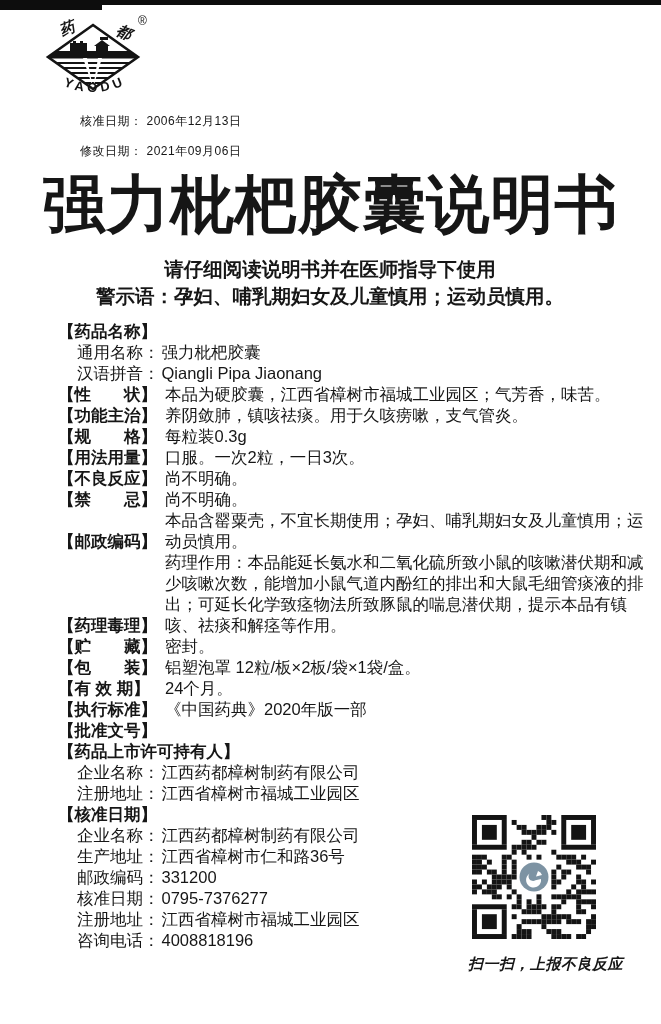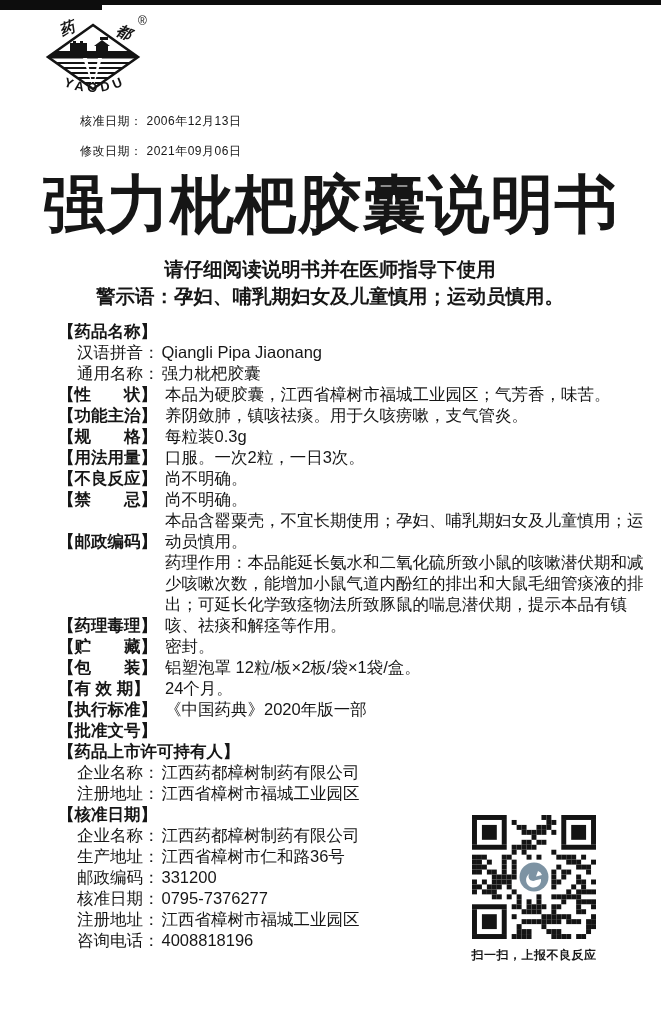--- a/index.html
+++ b/index.html
@@ -26,21 +26,21 @@
   }
   .row{display:flex;align-items:flex-end;}
   .row .lbl{flex:0 0 107px;font-weight:700;white-space:pre;}
   .row .lbl.wide{flex:0 0 auto;}
   .row .txt{flex:1;min-width:0;}
   .row.sub-row{padding-left:19px;}
   .row .k{font-weight:500;}
   .row .v{font-weight:500;margin-left:2px;}
   .qr-block{position:absolute;top:815px;left:468px;width:132px;text-align:center;}
   .qr-block svg{display:block;margin:0 auto;}
-  .qr-caption{margin-top:8px;font-size:12px;font-weight:600;white-space:nowrap;letter-spacing:.5px;}
+  .qr-caption{margin-top:16px;font-size:15px;font-weight:600;white-space:nowrap;letter-spacing:.5px;font-style:italic;}
 </style>
 </head>
 <body>
 
 <div class="page">
 
   <div class="topbar"></div>
   <div class="topbar-thick"></div>
 
   <div class="logo-wrap">
@@ -94,26 +94,26 @@
     <div class="sub">请仔细阅读说明书并在医师指导下使用</div>
     <div class="warn">警示语：孕妇、哺乳期妇女及儿童慎用；运动员慎用。</div>
   </div>
 
   <div class="body">
 
     <div class="row">
         <span class="lbl wide">【药品名称】</span>
       </div>
     <div class="row sub-row">
+        <span class="k">通用名称：</span>
+        <span class="v">强力枇杷胶囊</span>
+      </div>
+    <div class="row sub-row">
         <span class="k">汉语拼音：</span>
         <span class="v">Qiangli Pipa Jiaonang</span>
-      </div>
-    <div class="row sub-row">
-        <span class="k">通用名称：</span>
-        <span class="v">强力枇杷胶囊</span>
       </div>
 
     <div class="row">
         <span class="lbl">【性　　状】</span>
         <span class="txt">本品为硬胶囊，江西省樟树市福城工业园区；气芳香，味苦。</span>
       </div>
     <div class="row">
         <span class="lbl">【功能主治】</span>
         <span class="txt">养阴敛肺，镇咳祛痰。用于久咳痨嗽，支气管炎。</span>
       </div>

